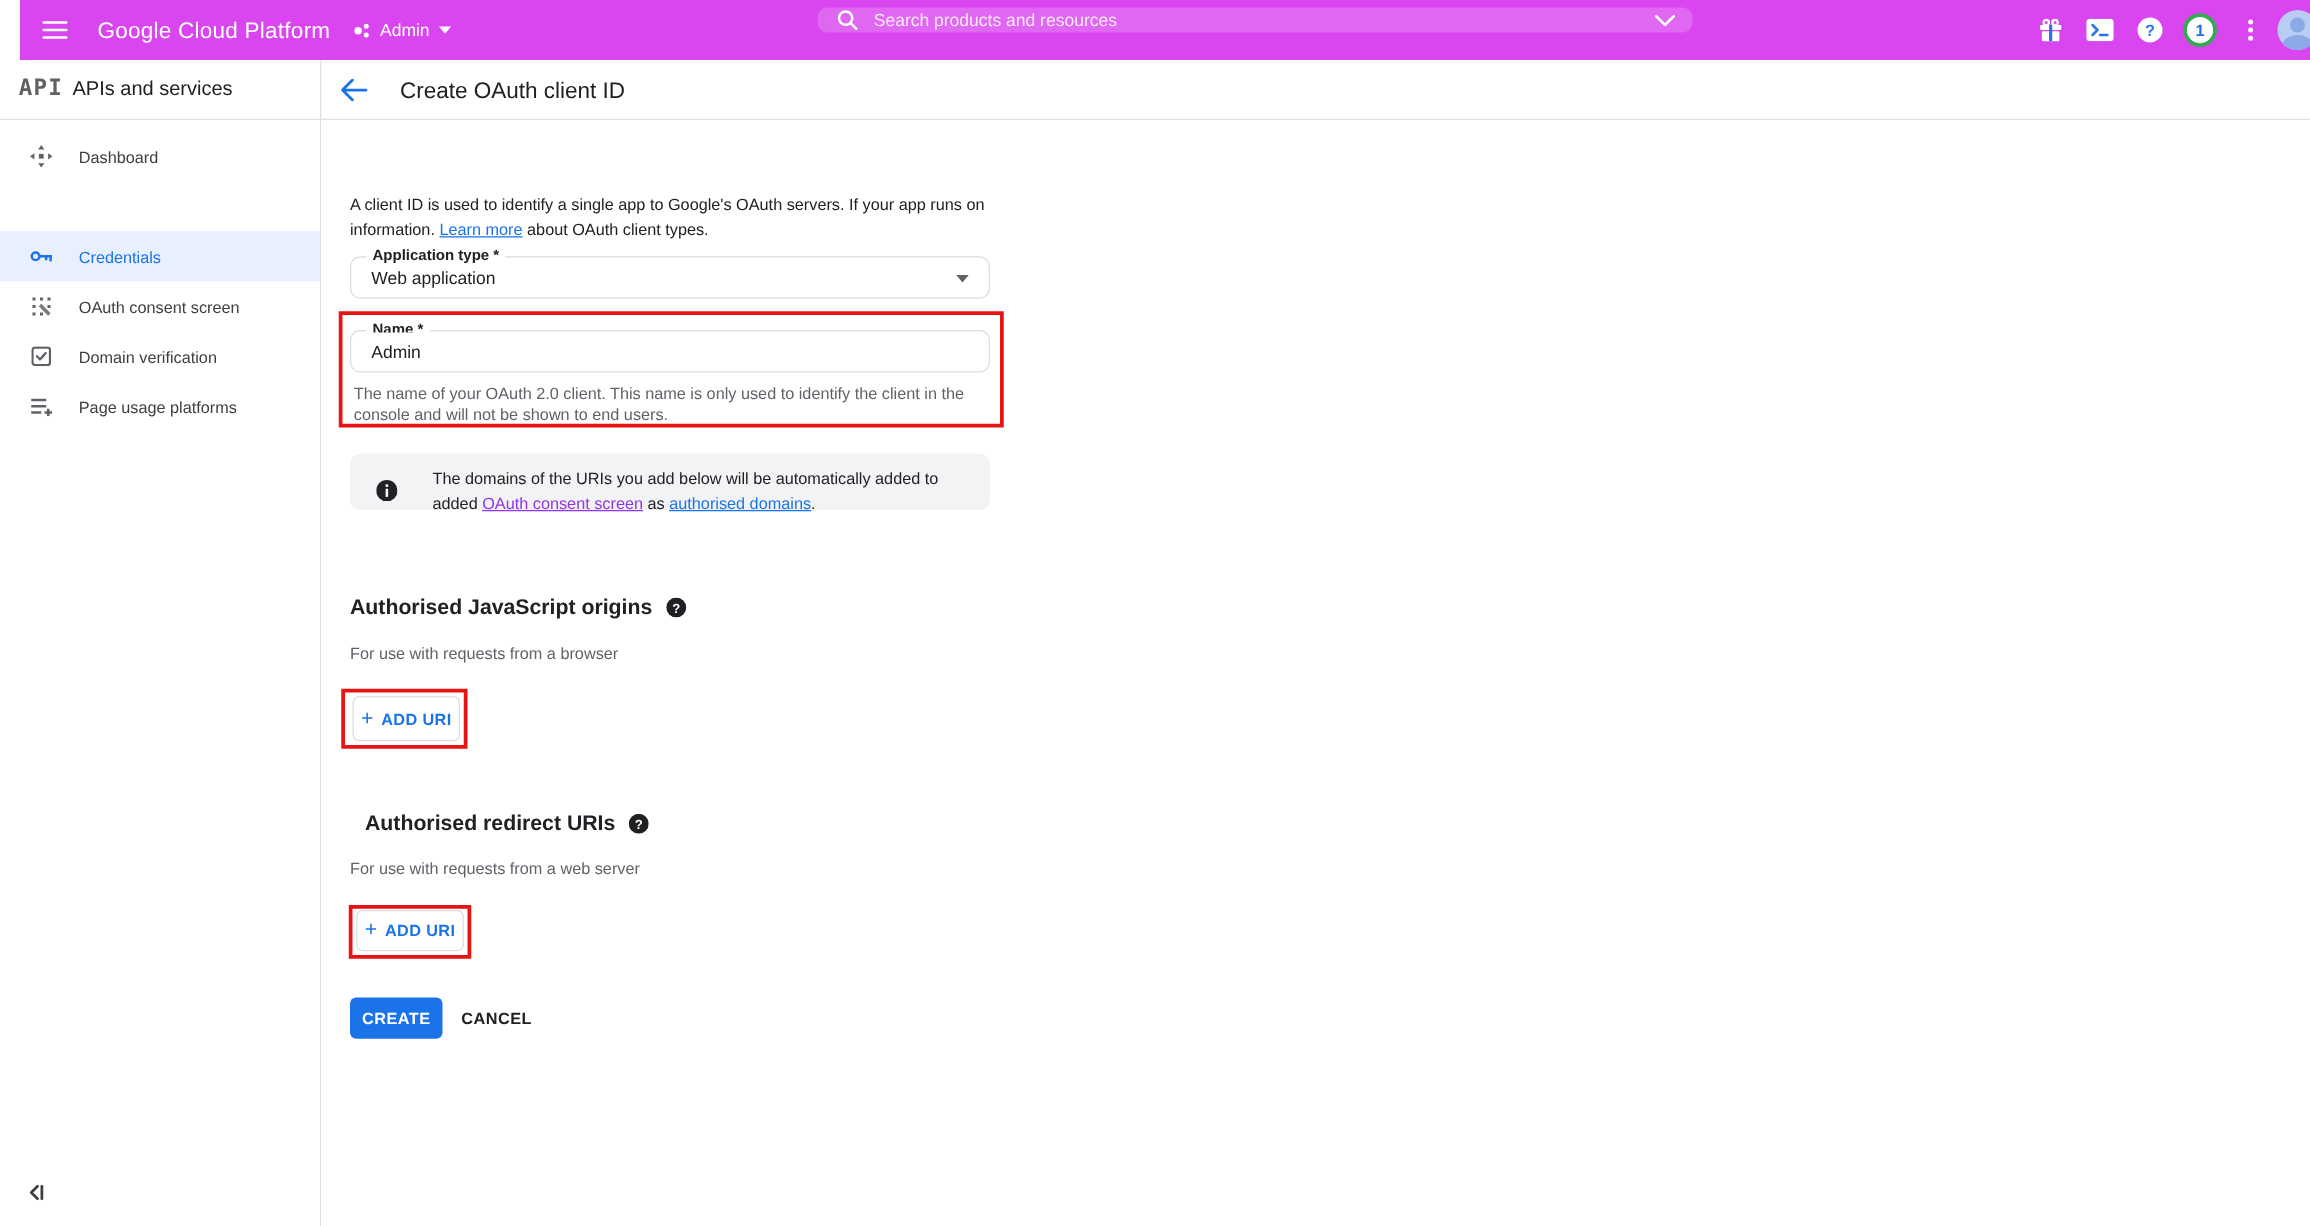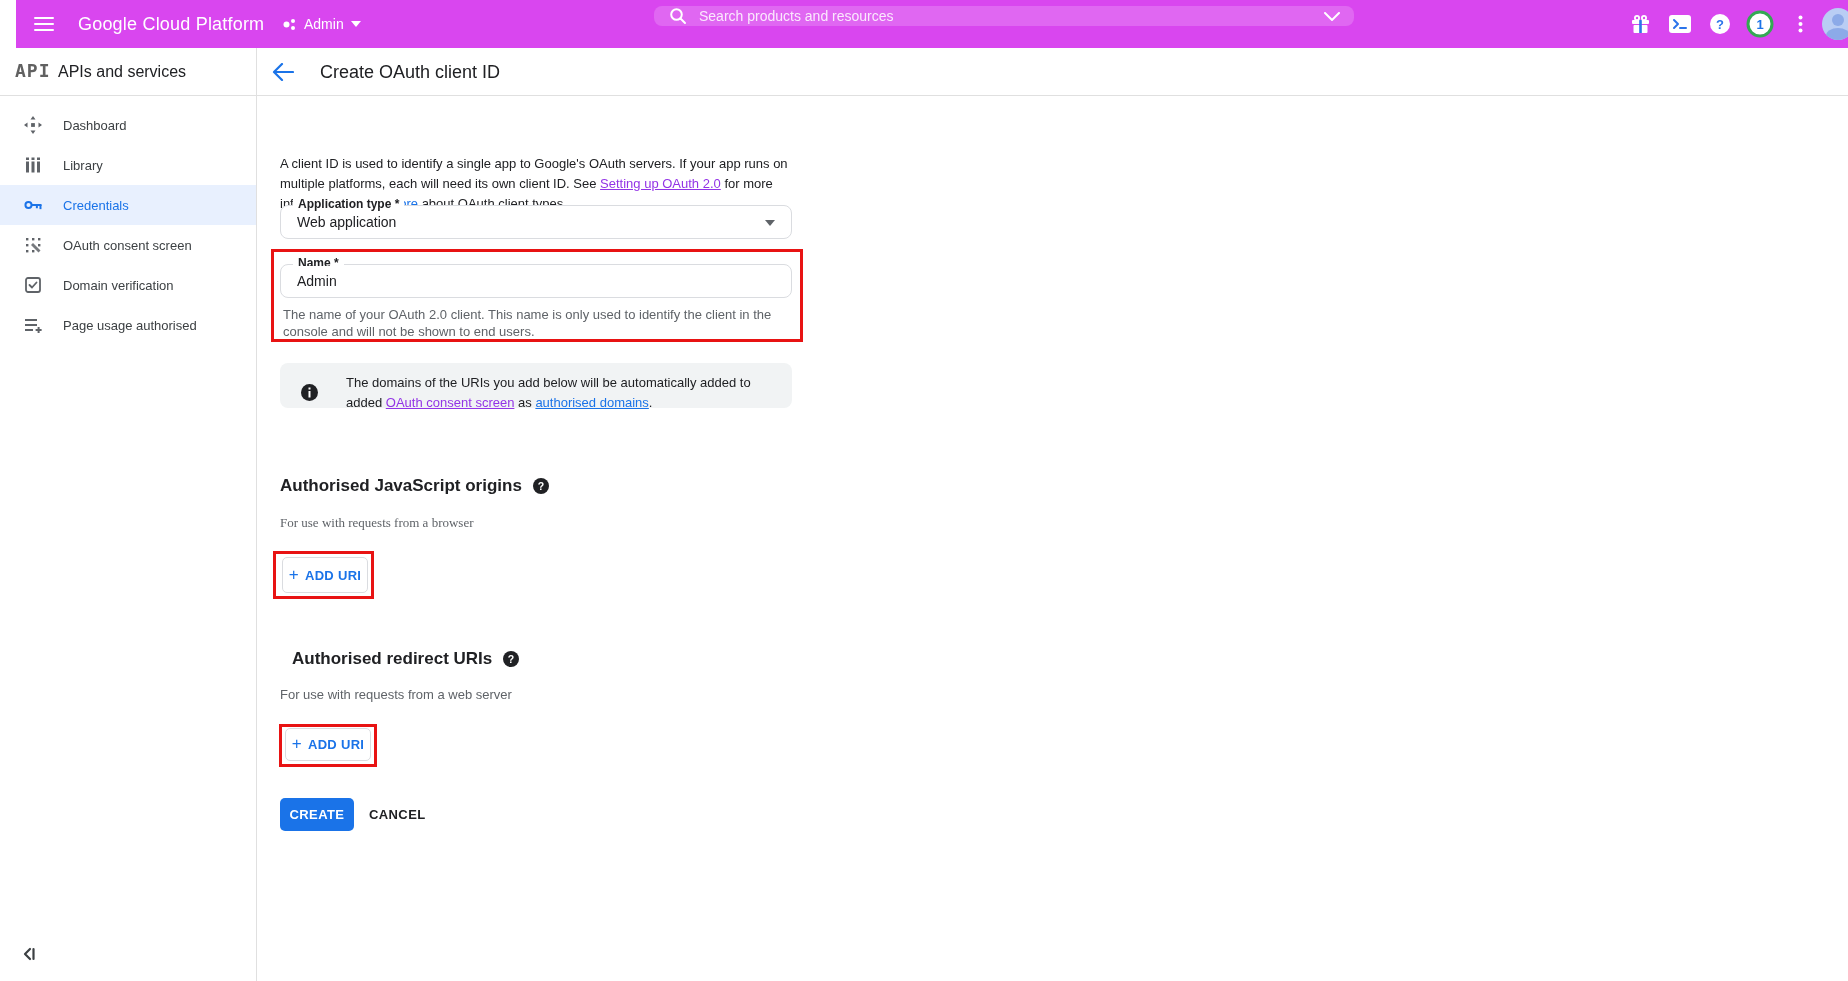--- a/index.html
+++ b/index.html
@@ -60,21 +60,21 @@
   .redbox.uri1 { left:16px; top:455px; width:101px; height:48px; }
   .redbox.uri2 { left:22px; top:628px; width:98px; height:43px; }
 
   .infobox { position:absolute; left:23px; top:267px; width:512px; height:45px; background:#f1f3f4; border-radius:8px; }
   .infobox .iicon { position:absolute; left:21px; top:21px; }
   .infobox .itext { position:absolute; left:66px; top:10px; font-size:13px; line-height:20px; color:#202124; }
 
   .sec-heading { position:absolute; left:23px; font-size:17px; font-weight:bold; color:#202124; display:flex; align-items:center; gap:11px; }
   .h1pos { top:380px; } .h2pos { top:553px;margin-left:12px; }
   .sec-sub { position:absolute; left:23px; font-size:13px; color:#5f6368; }
-  .s1pos { top:419px;font-family:Liberation Serif, serif; } .s2pos { top:591px; }
+  .s1pos { top:419px; } .s2pos { top:591px; }
 
   .adduri { position:absolute; width:86px; height:36px; background:#fff; border:1px solid #dadce0; border-radius:5px; color:#1a73e8; font-size:13px; font-weight:bold; letter-spacing:.3px; display:flex; align-items:center; justify-content:center; gap:6px; cursor:pointer; font-family:"Liberation Sans",sans-serif; }
   .uri1pos { left:25px; top:461px; }
   .uri2pos { left:28px; top:632px; height:33px; }
   .plus { font-size:17px; font-weight:normal; line-height:1; margin-top:-2px; }
 
   .create-btn { position:absolute; left:23px; top:702px; width:74px; height:33px; background:#1a73e8; color:#fff; border:none; border-radius:5px; font-size:13px; font-weight:bold; letter-spacing:.4px; cursor:pointer; font-family:"Liberation Sans",sans-serif; }
   .cancel-btn { position:absolute; left:112px; top:702px; height:33px; background:transparent; border:none; color:#202124; font-size:13px; font-weight:bold; letter-spacing:.4px; cursor:pointer; font-family:"Liberation Sans",sans-serif; }
 </style>
 </head>
@@ -178,33 +178,20 @@
       <svg width="18" height="18" viewBox="0 0 18 18" fill="#5f6368">
         <path d="M9 0 L11.5 3.5 L6.5 3.5 Z"></path>
           <path d="M9 18 L6.5 14.5 L11.5 14.5 Z"></path>
         <path d="M0 9 L3.5 6.5 L3.5 11.5 Z"></path>
           <path d="M18 9 L14.5 11.5 L14.5 6.5 Z"></path>
         <rect x="7.1" y="7.1" width="3.8" height="3.8"></rect>
       </svg>
     </span>
     <span class="nlabel">Dashboard</span>
   </div>
-  <div class="nav-item" style="top:49px;">
-    <span class="nicon">
-      <svg width="18" height="18" viewBox="0 0 18 18" fill="#5f6368">
-        <rect x="2" y="1.5" width="3" height="2.5"></rect>
-          <rect x="7.5" y="1.5" width="3" height="2.5"></rect>
-          <rect x="13" y="1.5" width="3" height="2.5"></rect>
-        <rect x="2" y="5.5" width="3" height="11"></rect>
-          <rect x="7.5" y="5.5" width="3" height="11"></rect>
-          <rect x="13" y="5.5" width="3" height="11"></rect>
-      </svg>
-    </span>
-    <span class="nlabel">Library</span>
-  </div>
   <div class="nav-item selected" style="top:89px;">
     <span class="nicon">
       <svg width="20" height="14" viewBox="0 0 20 14">
         <circle cx="5" cy="7" r="3.4" fill="none" stroke="#1a73e8" stroke-width="2.2"></circle>
         <rect x="8.5" y="5.9" width="11" height="2.2" fill="#1a73e8"></rect>
         <rect x="13.2" y="7" width="2.2" height="3.6" fill="#1a73e8"></rect>
         <rect x="17.2" y="7" width="2.2" height="4.6" fill="#1a73e8"></rect>
       </svg>
     </span>
     <span class="nlabel">Credentials</span>
@@ -236,38 +223,35 @@
   <div class="nav-item" style="top:209px;">
     <span class="nicon">
       <svg width="18" height="16" viewBox="0 0 18 16" fill="#5f6368">
         <rect x="1" y="2" width="12" height="2"></rect>
           <rect x="1" y="7" width="12" height="2"></rect>
           <rect x="1" y="12" width="8" height="2"></rect>
         <rect x="13.6" y="10" width="2" height="6"></rect>
           <rect x="11.6" y="12" width="6" height="2"></rect>
       </svg>
     </span>
-    <span class="nlabel">Page usage authorised</span>
+    <span class="nlabel">Page usage platforms</span>
   </div>
 </div>
 
 <div class="collapse">
   <svg width="16" height="14" viewBox="0 0 16 14">
     <polyline points="8,2 3,7 8,12" fill="none" stroke="#3c4043" stroke-width="2.2" stroke-linecap="round" stroke-linejoin="round"></polyline>
     <line x1="11.5" y1="2" x2="11.5" y2="12" stroke="#3c4043" stroke-width="2.2" stroke-linecap="round"></line>
   </svg>
 </div>
 
 <div class="content">
 
   <div class="intro">
     <div><span>A client ID is used to identify a single app to Google's OAuth servers. If your app runs on</span></div>
-    <div>
-      <span>multiple platforms, each will need its own client ID. See </span><a class="lnk visited">Setting up OAuth 2.0</a><span> for more</span>
-    </div>
     <div>
       <span>information. </span><a class="lnk">Learn more</a><span> about OAuth client types.</span>
     </div>
   </div>
 
   <div class="field app-type">
     <span class="flabel">Application type *</span>
     <span class="fvalue">Web application</span>
     <span class="fcaret"></span>
   </div>

